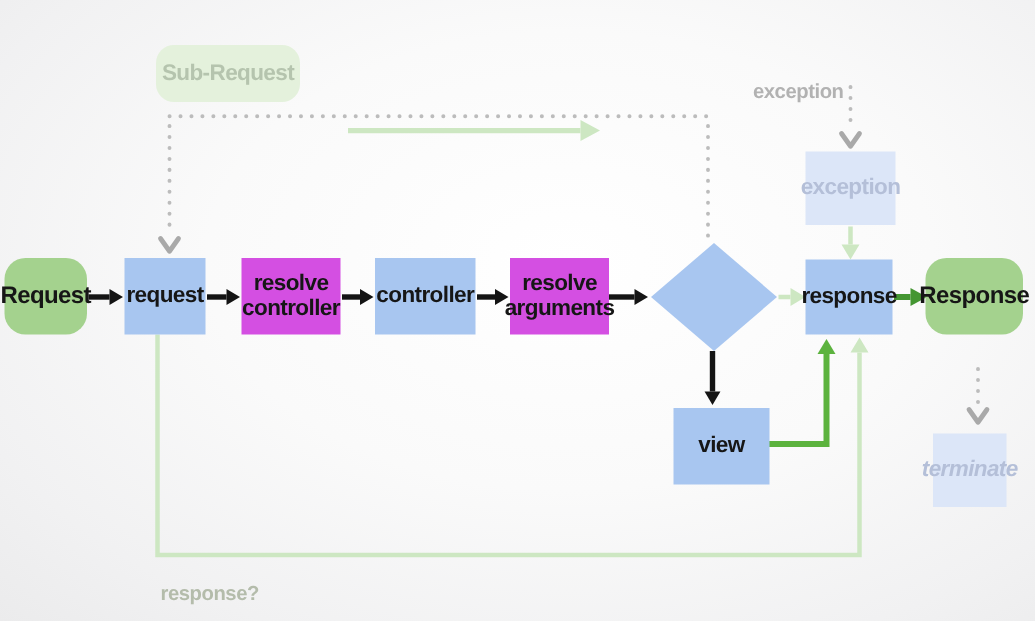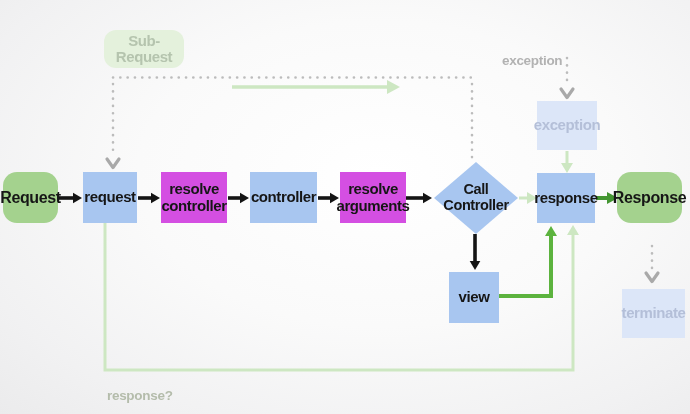--- a/index.html
+++ b/index.html
@@ -97,33 +97,31 @@
   <div class="node blue" style="left:83px;top:172px;width:54px;height:51px;">request</div>
 
   <div class="node magenta" style="left:161px;top:172px;width:66px;height:51px;">resolve
 controller</div>
 
   <div class="node blue" style="left:250px;top:172px;width:67px;height:51px;">controller</div>
 
   <div class="node magenta" style="left:340px;top:172px;width:66px;height:51px;">resolve
 arguments</div>
 
-  <div class="node diamond-label" style="left:434px;top:172px;width:84px;height:52px;">Call
-Controller</div>
 
   <div class="node blue" style="left:537px;top:173px;width:58px;height:50px;">response</div>
 
   <div class="node terminal" style="left:617px;top:172px;width:65px;height:51px;">Response</div>
 
-  <div class="node blue" style="left:449px;top:272px;width:50px;height:51px;">view</div>
+  <div class="node blue" style="left:449px;top:272px;width:64px;height:51px;">view</div>
 
-  <div class="node faded-green" style="left:104px;top:30px;width:80px;height:38px;">Sub-Request</div>
+  <div class="node faded-green" style="left:104px;top:30px;width:96px;height:38px;">Sub-Request</div>
 
   <div class="node faded-blue" style="left:537px;top:101px;width:60px;height:49px;">exception</div>
 
-  <div class="node faded-blue" style="left:622px;top:289px;width:63px;height:49px;">terminate</div>
+  <div class="node faded-blue" style="left:622px;top:289px;width:49px;height:49px;font-style:italic;">terminate</div>
 
   <div class="annot" style="left:502px;top:53px;">exception</div>
 
 
   <div class="annot greenish" style="left:107px;top:374px;margin-top:14px;">response?</div>
 
 </div>
 
 </body></html>

